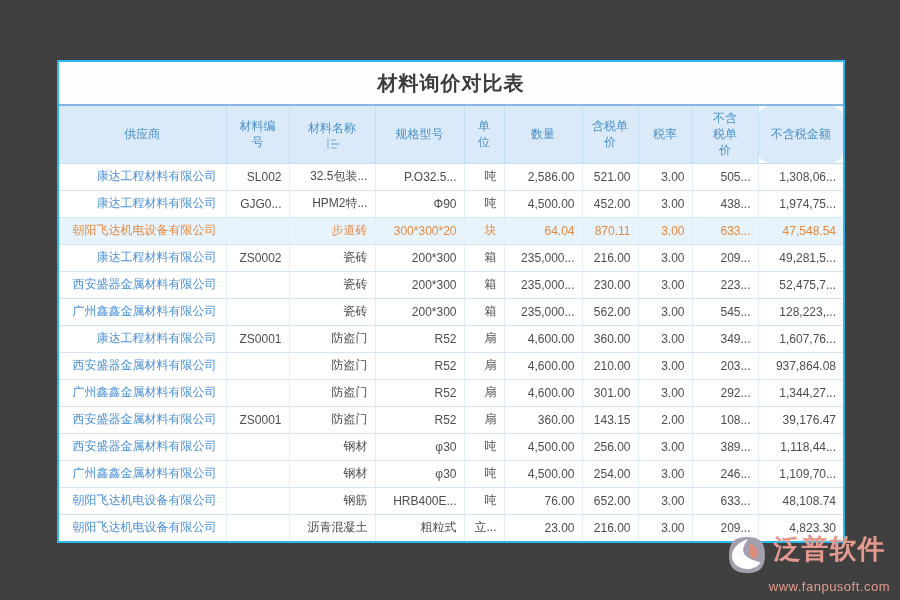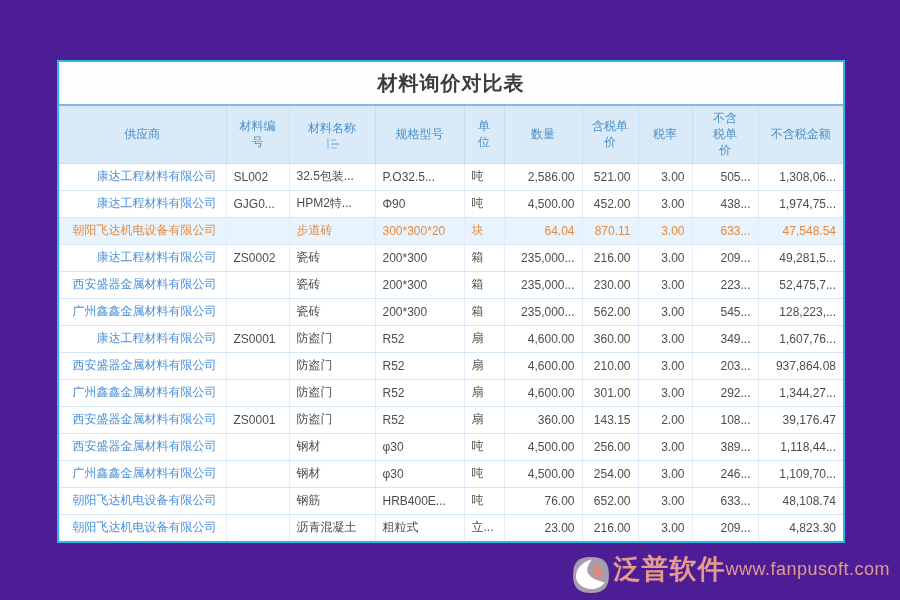--- a/index.html
+++ b/index.html
@@ -1,21 +1,21 @@
 <!DOCTYPE html>
 <html style="--accent: #2bb6ec; --header_bg: #daeaf8; --header_text: #4a90c8; --link: #4a90d9; --highlight_bg: #e8f4fd; --highlight_text: #e8883c; --brand: #e49a8e;"><head>
 <meta charset="utf-8">
 <style>
   html,body { margin:0; padding:0; }
   body {
     width:900px; height:600px; background:#ffffff;
     font-family:"Liberation Sans","DejaVu Sans",sans-serif;
     -webkit-font-smoothing:antialiased;
   }
-  .canvas { position:relative; width:900px; height:600px; background:#4c1d95; overflow:hidden; }
+  .canvas { position:relative; width:900px; height:600px; background:#404040; overflow:hidden; }
 
   .price-table {
     position:absolute; left:57px; top:60px; width:788px;
     box-sizing:border-box;
     border:2px solid var(--accent,#2bb6ec);
     background:#fff;
   }
   .title-bar {
     height:42px; line-height:42px; text-align:center;
     font-size:20px; font-weight:bold; color:#3c3c3c;
@@ -24,33 +24,33 @@
   }
   table { border-collapse:collapse; table-layout:fixed; width:784px; }
   th,td { box-sizing:border-box; overflow:hidden; white-space:nowrap; }
 
   thead th {
     height:57px; background:#daeaf8; color:#4a90c8;
     font-size:12px; font-weight:normal; vertical-align:middle;
     border-right:1px solid #c6def2; border-bottom:1px solid #c6def2;
     white-space:pre-line; line-height:1.35; padding:0 2px;
   }
-  thead th:last-child { border-right:none; }
+  thead th:last-child { border-right:none;border-radius:12px; }
   .th-inner { display:flex; flex-direction:column; align-items:center; justify-content:center; gap:2px; }
 
   tbody td {
     height:27px; font-size:12px; color:#4d4d4d;
     border-right:1px solid #e2effa; border-bottom:1px solid #d4e6f6;
     padding:0 7px; background:#fff;
   }
   tbody td:last-child { border-right:none;text-align:right; }
   tbody tr:last-child td { border-bottom:none; }
 
   td.al-right { text-align:right; }
-  td.al-center { text-align:left; }
+  td.al-center { text-align:right; }
   td.col-supplier { color:var(--link,#4a90d9); padding-right:9px;text-align:right; }
 
   tr.hl td { background:#e8f4fd; color:var(--highlight_text,#e8883c); }
   tr.hl td.col-supplier { color:var(--highlight_text,#e8883c); }
 
   
   col.c0{width:167px} col.c1{width:63px} col.c2{width:86px} col.c3{width:89px}
   col.c4{width:40px}  col.c5{width:78px} col.c6{width:56px} col.c7{width:54px}
   col.c8{width:66px}  col.c9{width:85px}
 
@@ -62,23 +62,23 @@
   .sort-icon .b2 { left:5px; top:5px; width:8px; height:2px; background:#8db9e0; }
   .sort-icon .b3 { left:5px; top:9px; width:6px; height:2px; }
 
   
   .brand {
     position:absolute; right:10px; bottom:6px;
     display:flex; align-items:flex-start; gap:3px;
     color:var(--brand,#e49a8e);
   }
   .brand-icon { width:38px; height:38px; flex:0 0 auto; margin-top:1px; }
-  .brand-text { display:flex; flex-direction:row; align-items:center; }
+  .brand-text { display:flex; flex-direction:column; align-items:center; }
   .brand-name { font-size:27px; font-weight:bold; line-height:1.05; letter-spacing:1px; }
-  .brand-site { font-size:18px; letter-spacing:0.5px; margin-top:0; }
+  .brand-site { font-size:13px; letter-spacing:0.5px; margin-top:16px; }
 </style>
 </head>
 <body>
 
 <div class="canvas">
 
   <div class="price-table">
     <div class="title-bar">材料询价对比表</div>
 
     <table>

